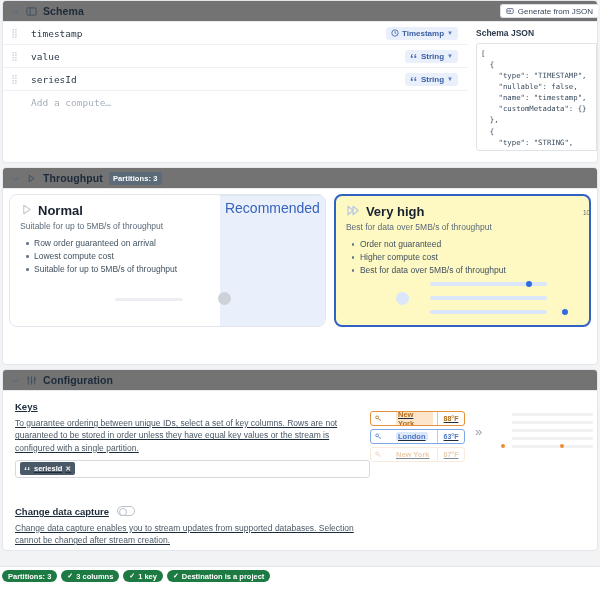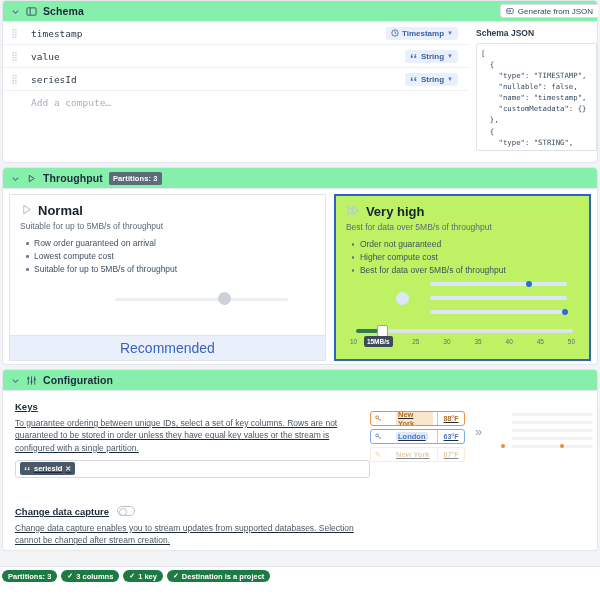--- a/index.html
+++ b/index.html
@@ -18,21 +18,21 @@
     background:#ffffff;
     border:1px solid #e3e6ea;
     border-radius:4px;
     margin:0 2px 4px 2px;
     overflow:hidden;
   }
   .card-head {
     display:flex; align-items:center; gap:6px;
     height:21px; padding:0 8px;
     border-bottom:1px solid #e7eaee;
-    background:#86efac;
+    background:#737373;
   }
   .card-head .title {
     font-weight:bold; font-size:10.5px; color:#1c2b3a; letter-spacing:.1px;
   }
   .chev {
     width:9px; height:9px; color:#5a6b7d; flex:none;
     display:flex; align-items:center; justify-content:center;
   }
   .hicon { width:11px; height:11px; flex:none; color:#3d4f61; }
   .hicon svg, .chev svg { display:block; }
@@ -84,25 +84,25 @@
     background:#fff; border-radius:3px 0 0 3px;
     height:14px; padding:0 5px; font-size:8px; color:#39465a;
     white-space:nowrap;
   }
   .gen-btn .gi { width:8px; height:8px; color:#4b5b77; flex:none; }
 
   
   #throughput-card { height:198px; }
   .tp-body { display:flex; gap:8px; padding:5px 6px 6px 6px; }
   .tp-card {
-    border:1px solid #e2e6ec; border-radius:0; overflow:hidden;
-    display:flex; flex-direction:column;
+    border:1px solid #e2e6ec; border-radius:8px; overflow:hidden;
+    display:flex; flex-direction:row;
   }
   .tp-normal { width:318px; background:#fff; }
-  .tp-high   { width:258px; background:#bef264; border:2px solid #2f62c4; }
+  .tp-high   { width:258px; background:#fef9c3; border:2px solid #2f62c4; }
   .tp-inner  { flex:1; padding:8px 10px 0 10px; }
   .tp-title { display:flex; align-items:center; gap:5px; margin-bottom:3px; }
   .tp-title .tname { font-size:13px; font-weight:bold; color:#17222e; }
   .tp-sub { font-size:8.5px; color:#5d6b7a; margin-bottom:7px; }
   .tp-list { list-style:none; padding-left:14px; }
   .tp-list li { font-size:8.5px; color:#41515f; margin-bottom:3px; position:relative; }
   .tp-list li:before {
     content:""; position:absolute; left:-8px; top:4px;
     width:2.5px; height:2.5px; border-radius:50%; background:#6b7a8a;
   }

